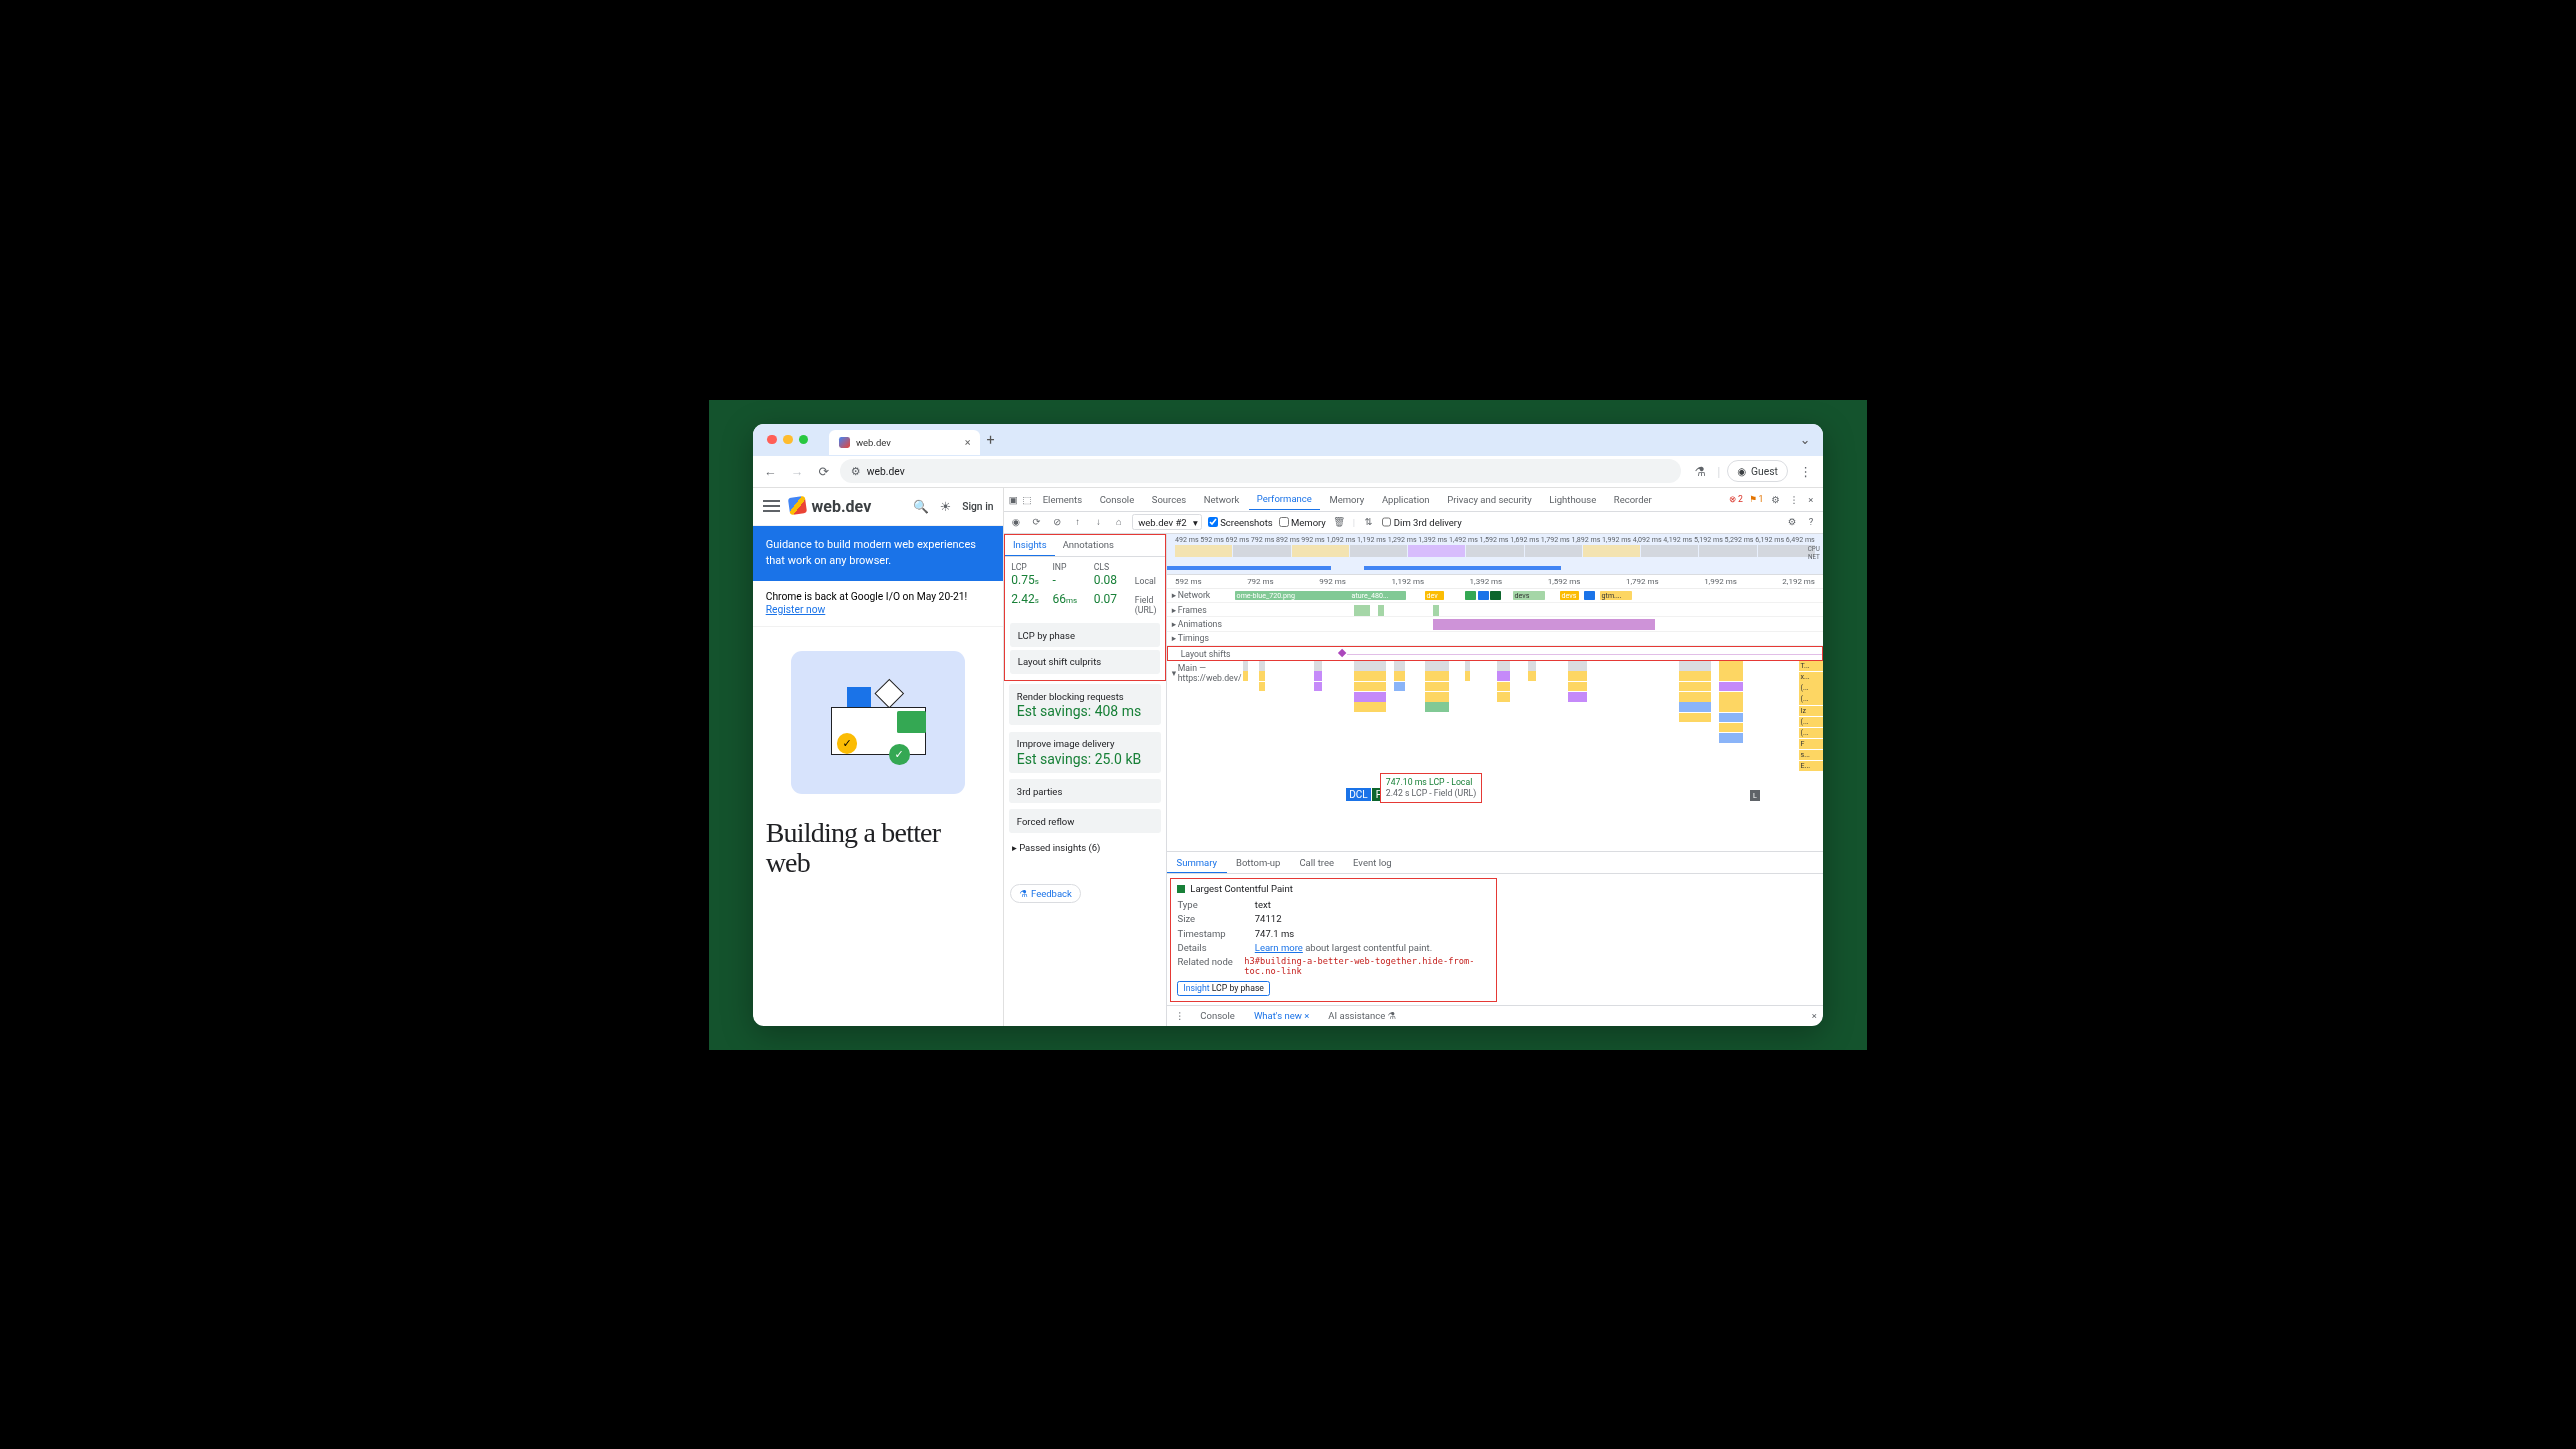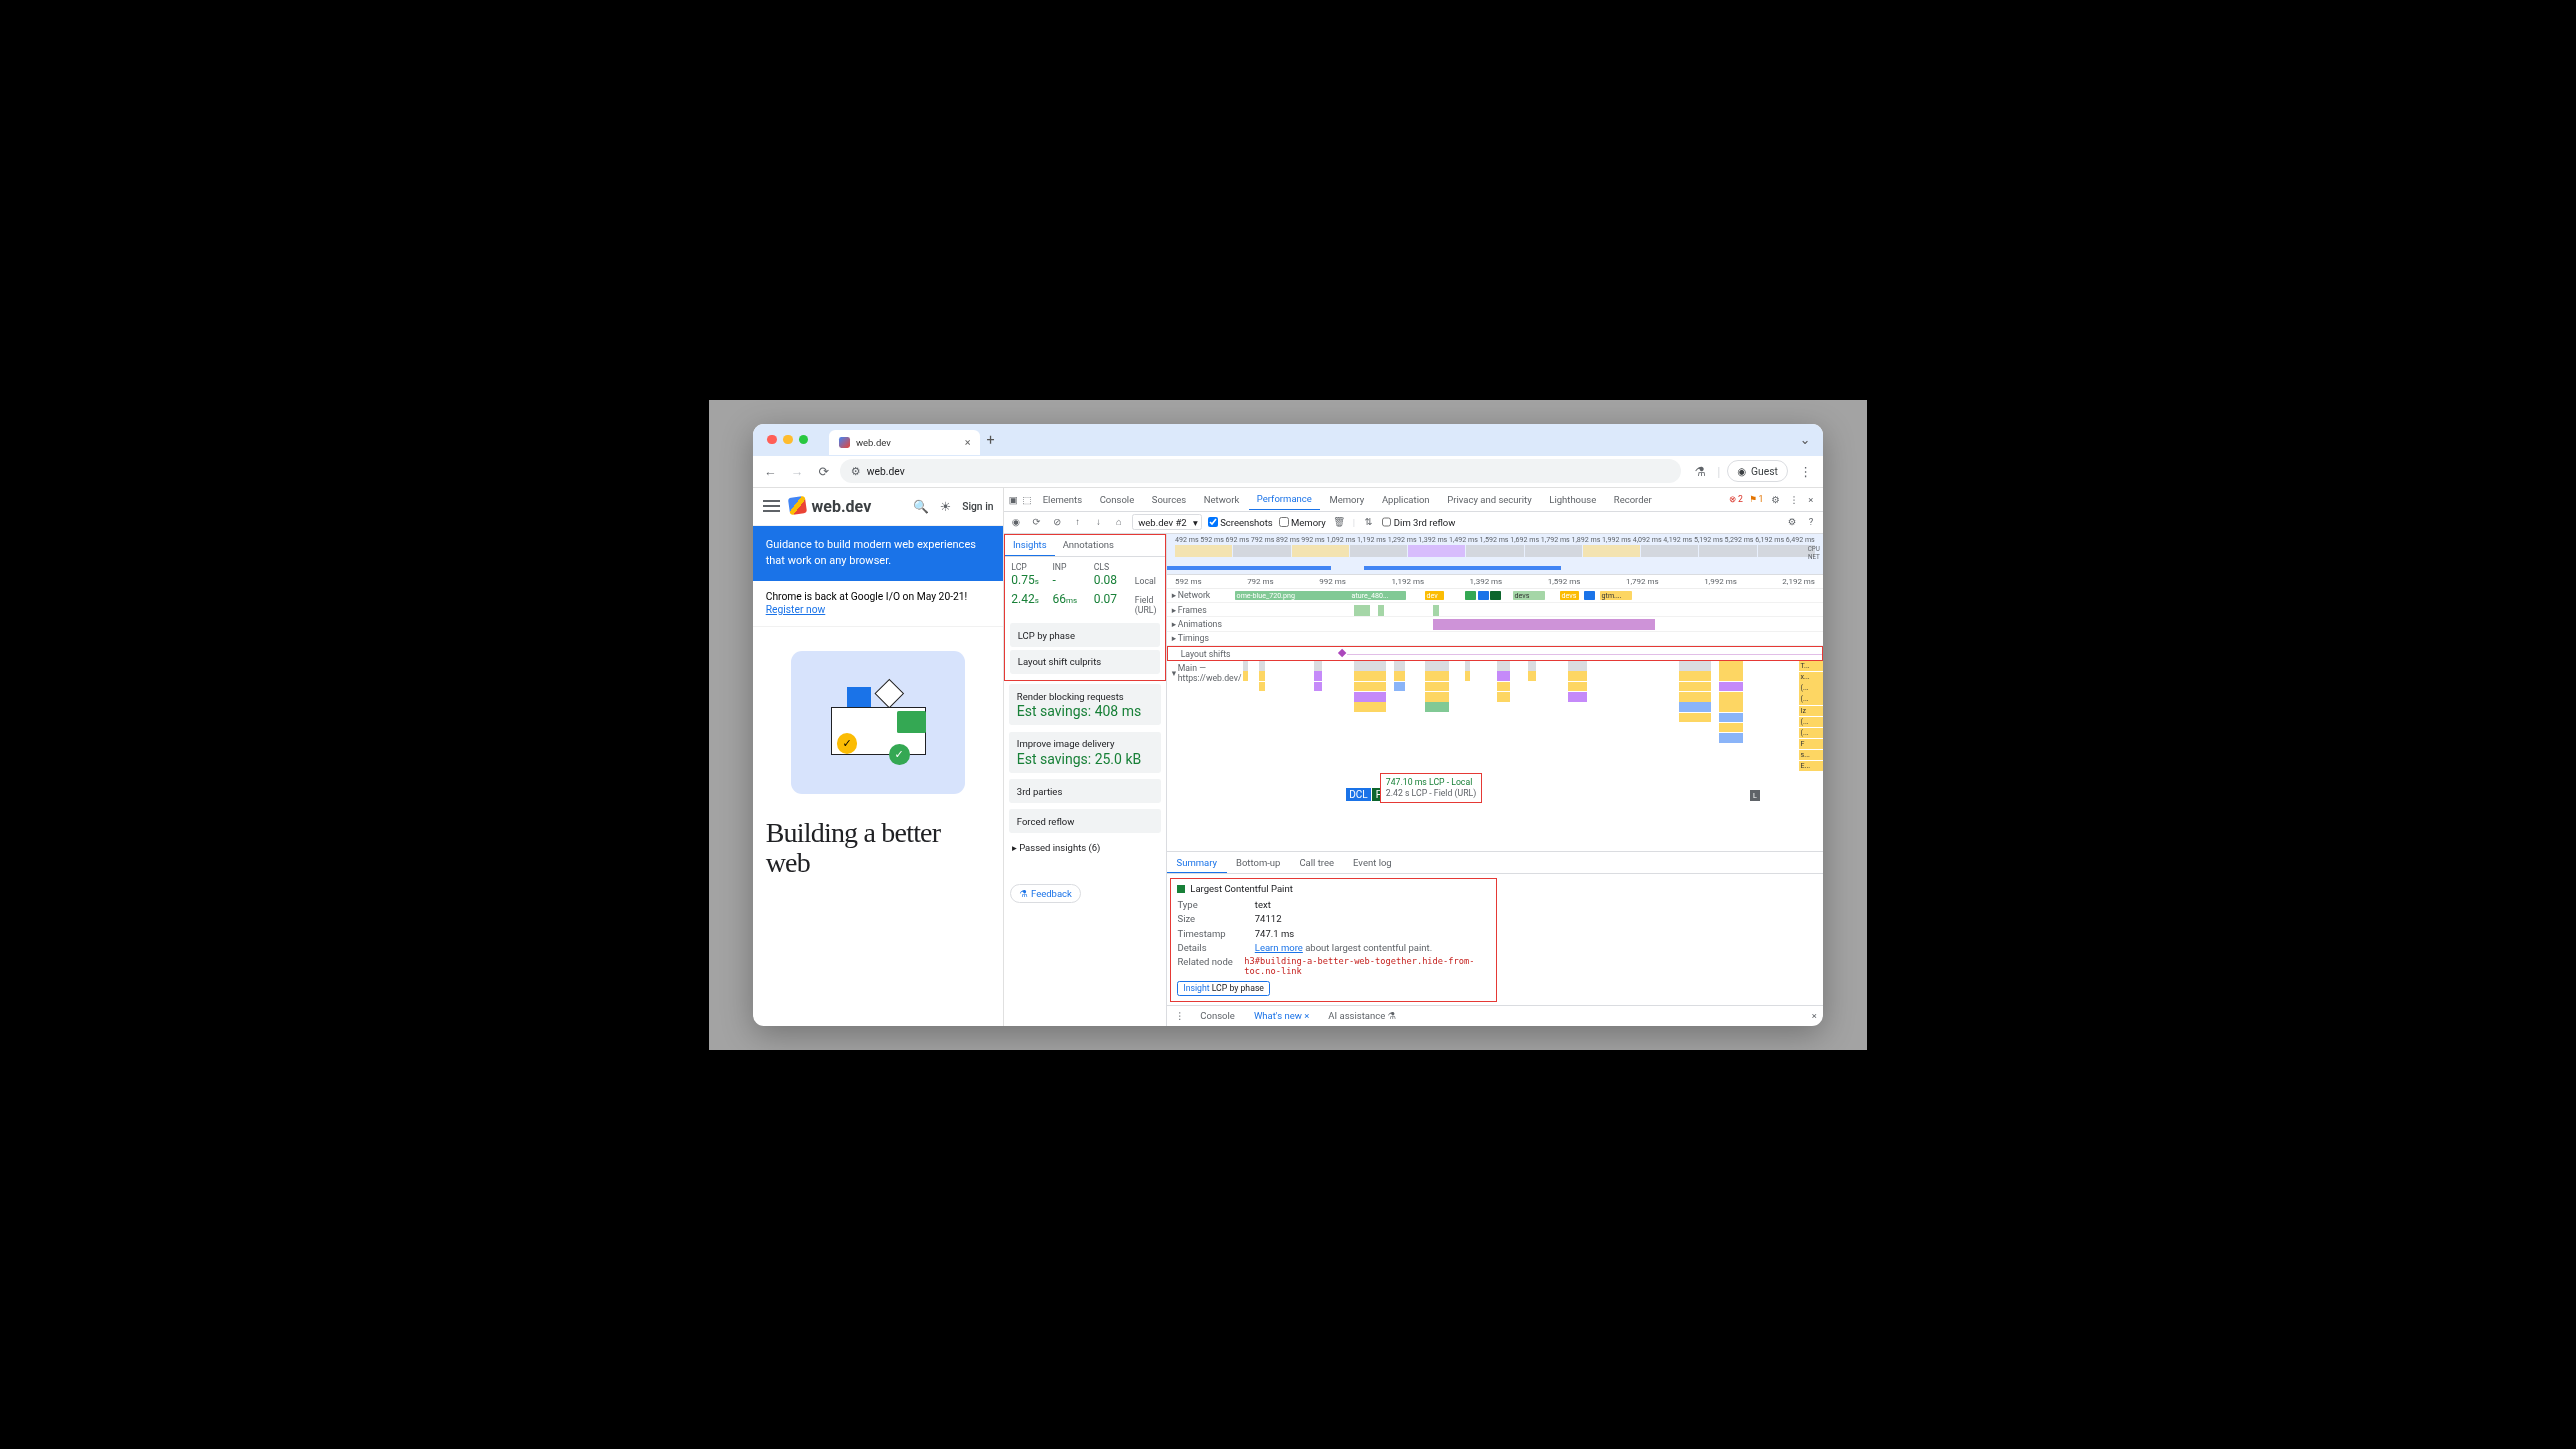--- a/index.html
+++ b/index.html
@@ -1,17 +1,17 @@
 <!DOCTYPE html>
 <html style="font-size:12.7px"><head>
 <meta charset="utf-8">
 <style>
 * { margin: 0; padding: 0; box-sizing: border-box; font-family: -apple-system, BlinkMacSystemFont, "Segoe UI", Roboto, Arial, sans-serif; }
 body { background: #000; display: flex; align-items: center; justify-content: center; min-height: 100vh; padding: 16px; }
-.viewport { width: 1158px; height: 650px; background: #a3a3a3; position: relative; }
+.viewport { width: 1158px; height: 650px; background: #14532d; position: relative; }
 .browser-window { position: absolute; left: 44px; top: 24px; right: 44px; bottom: 24px; background: #fff; border-radius: 11px; overflow: hidden; display: flex; flex-direction: column; box-shadow: 0 8px 32px rgba(0,0,0,0.3); }
 
 
 .tab-bar { height: 32px; background: #dce9fb; display: flex; align-items: center; padding: 0 6.3px; }
 .traffic-lights { display: flex; gap: 6.3px; padding: 0 8px; }
 .tl { width: 9.5px; height: 9.5px; border-radius: 50%; }
 .tl-red { background: #ff5f57; }
 .tl-yellow { background: #febc2e; }
 .tl-green { background: #28c840; }
 .tab { background: #fff; height: 25px; border-radius: 6.3px 6.3px 0 0; display: flex; align-items: center; padding: 0 9.5px; margin-left: 12.7px; margin-top: 6.3px; gap: 6.3px; min-width: 151px; font-size: 9.5px; color: #333; }
@@ -260,21 +260,21 @@
             </label>
         <label class="pt-check">
               <input type="checkbox" style="">
               <span>Memory</span>
             </label>
         <span class="pt-btn">🗑</span>
         <span style="color:#dadce0">|</span>
         <span class="pt-btn">⇅</span>
         <label class="pt-check">
               <input type="checkbox" style="">
-              <span>Dim 3rd reflow</span>
+              <span>Dim 3rd delivery</span>
             </label>
         <div style="margin-left:auto;display:flex;gap:4.8px">
           <span class="pt-btn">⚙</span>
           <span class="pt-btn">?</span>
         </div>
       </div>
 
       <div class="perf-body">
 
         <div class="insights-pane">

